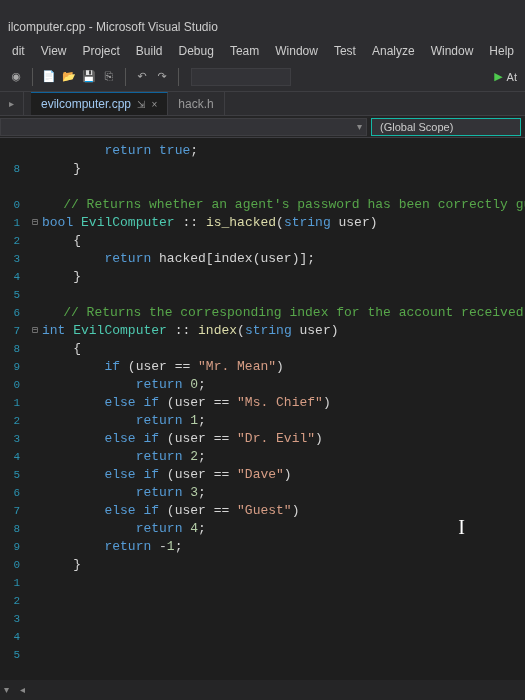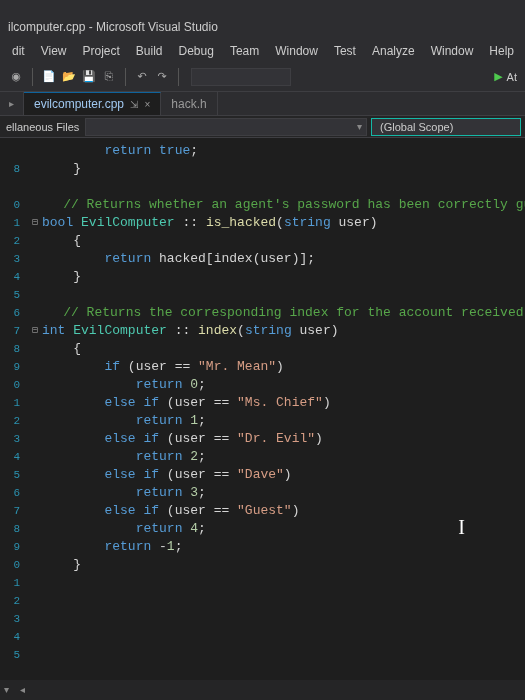--- a/index.html
+++ b/index.html
@@ -236,34 +236,33 @@
   <span class="toolbar-sep"></span>
   <div class="toolbar-dropdown"></div>
   <div class="toolbar-right">
     <span class="play-icon">▶</span>
     <span>At</span>
   </div>
 </div>
 
 <div class="tab-row">
   <div class="left-gutter-spacer">▸</div>
-  <div id="tabs-holder" style="display:flex;">
+  <div id="tabs-holder" style="display:flex;margin-left:7px;">
       <div class="tab active">
         <span class="tab-name">evilcomputer.cpp</span>
         <span class="tab-close">⇲</span>
         <span class="tab-close">×</span>
       </div>
       <div class="tab">
         <span class="tab-name">hack.h</span>
       </div>
     </div>
 </div>
 
 <div class="nav-bar">
-  <div class="nav-left">ellaneous Files</div>
   <div class="nav-dropdown">▾</div>
   <div class="nav-scope">(Global Scope)</div>
 </div>
 
 <div class="editor">
   <div class="gutter" id="gutter">
       <div class="ln"></div>
       <div class="ln">8</div>
       <div class="ln"></div>
       <div class="ln">0</div>

